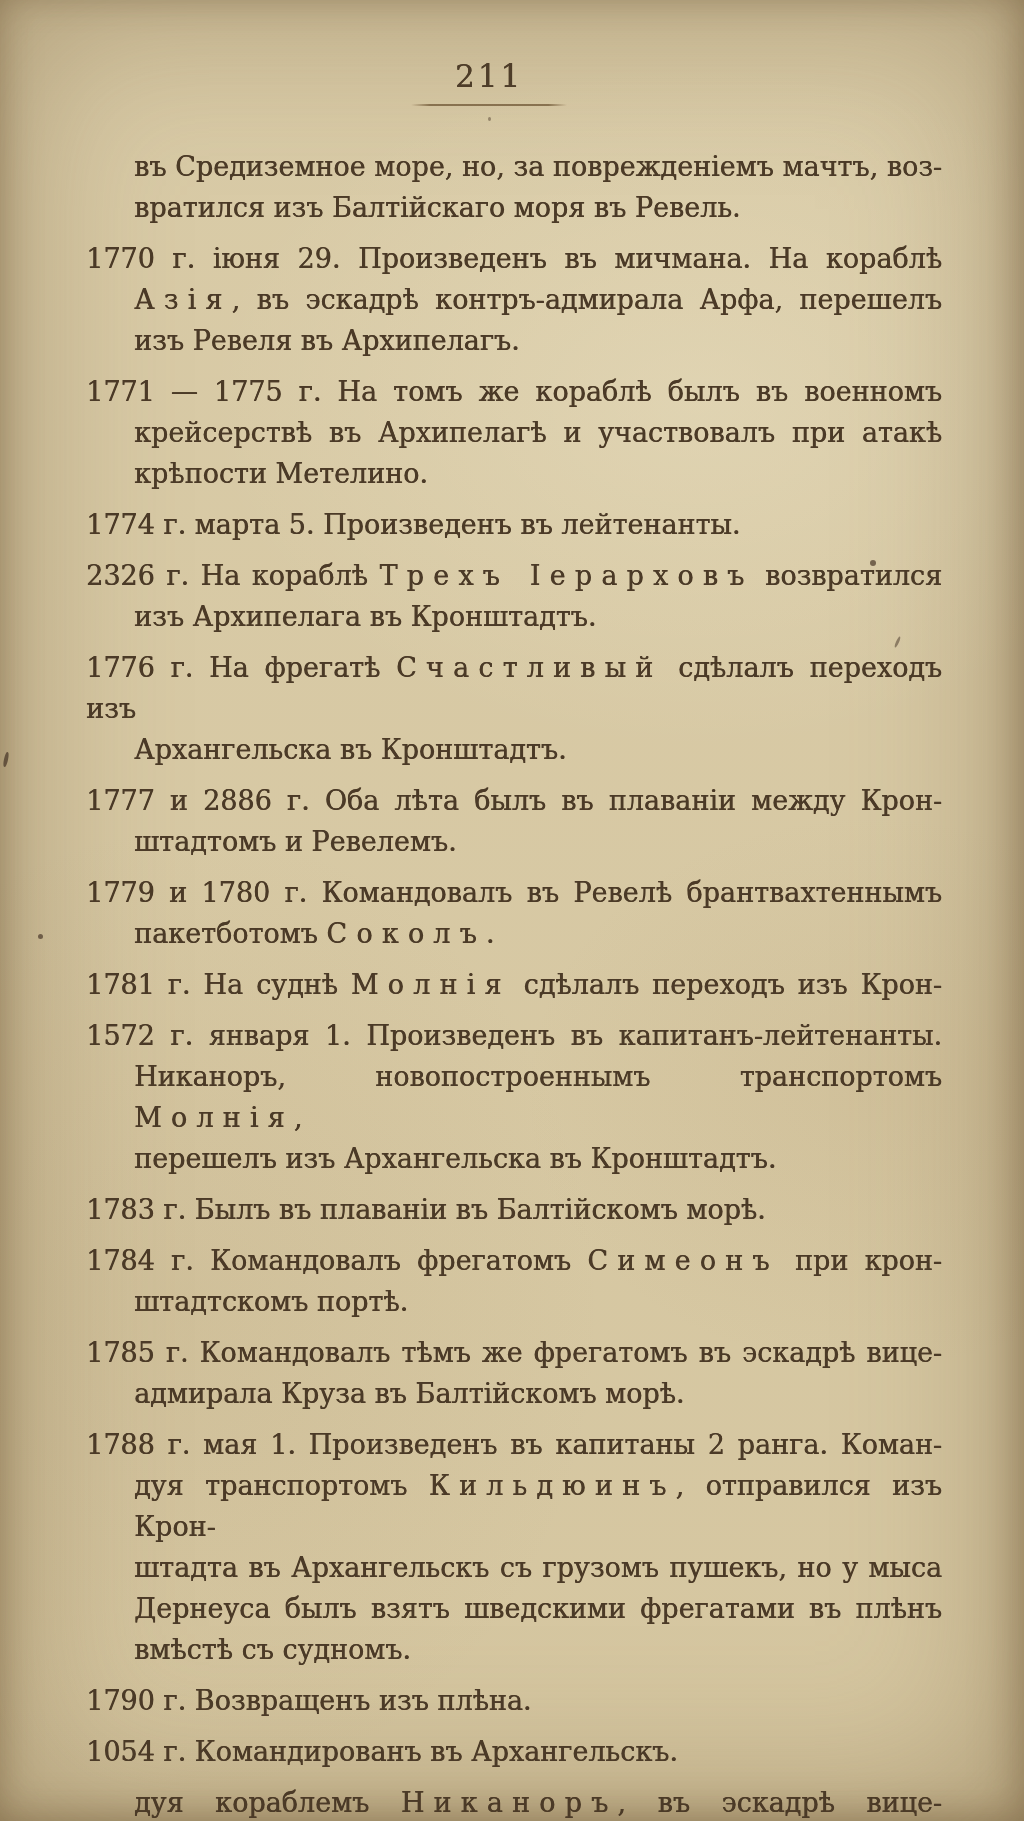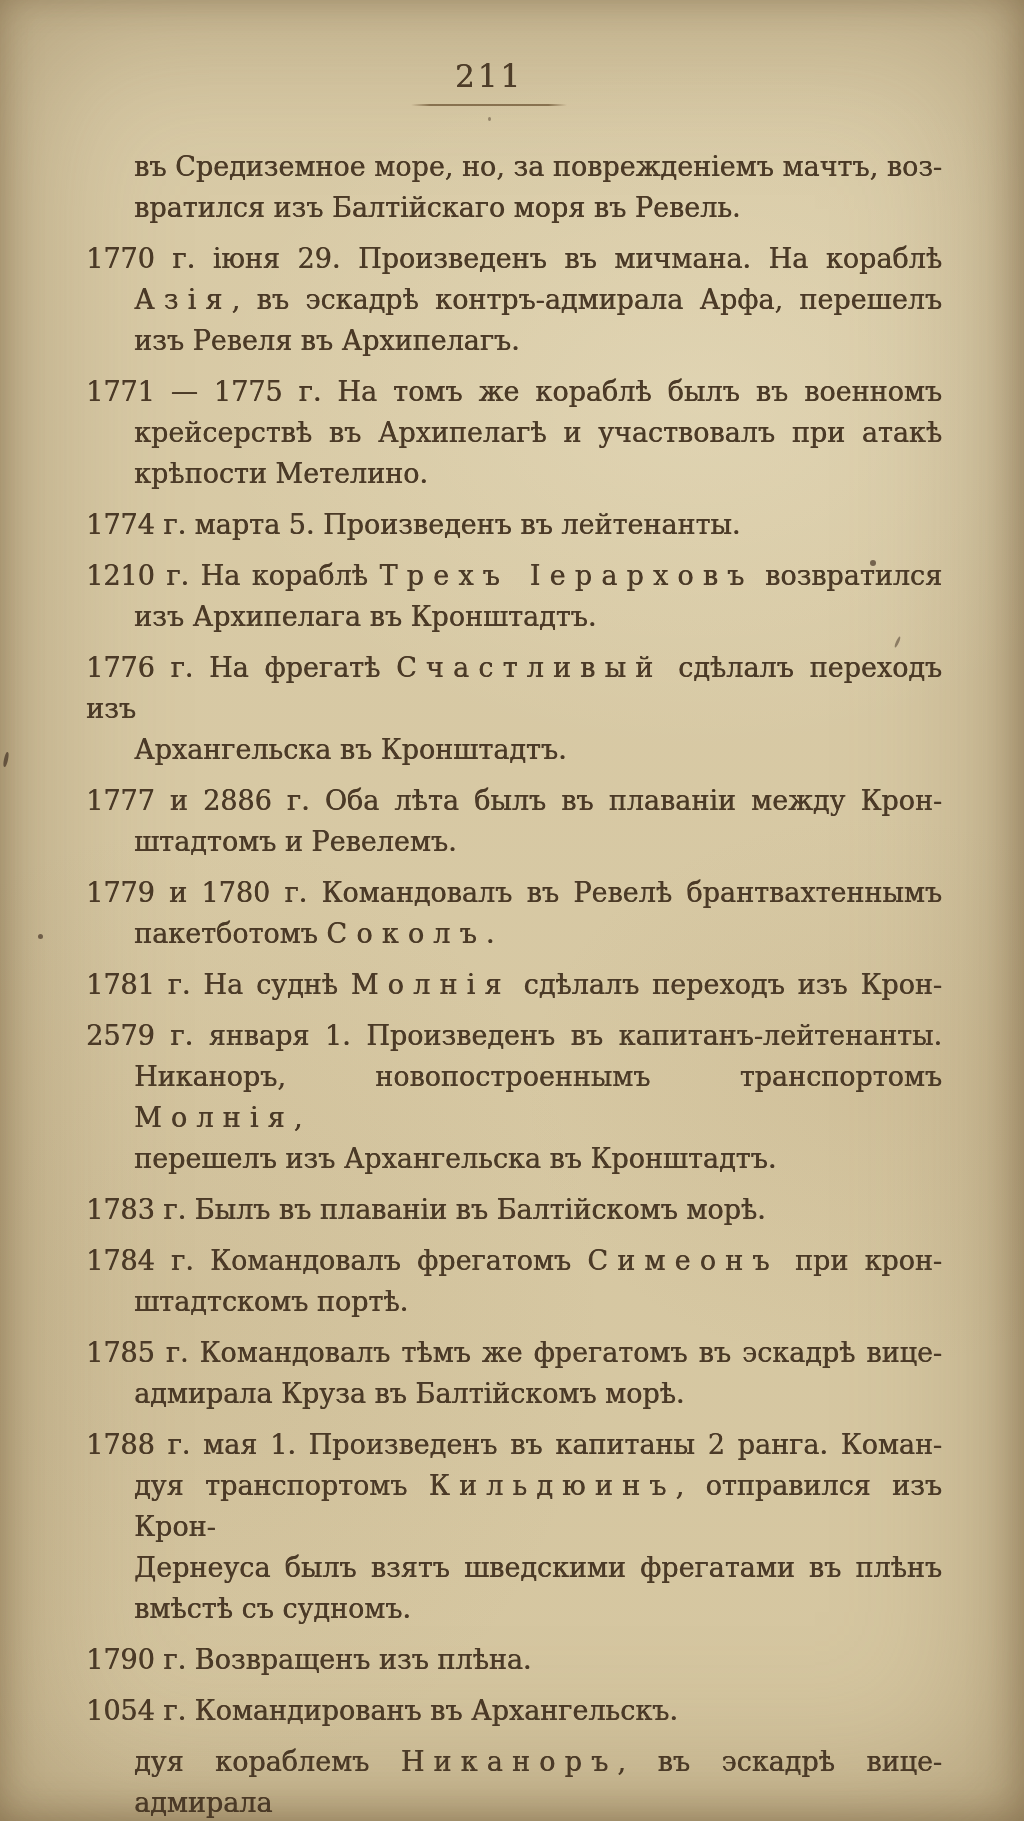--- a/index.html
+++ b/index.html
@@ -94,57 +94,58 @@
       </div>
       <div class="entry">
         <div class="line fill"><span>1771 — 1775 г. На томъ же кораблѣ былъ въ военномъ</span></div>
         <div class="line ind fill"><span>крейсерствѣ въ Архипелагѣ и участвовалъ при атакѣ</span></div>
         <div class="line ind"><span>крѣпости Метелино.</span></div>
       </div>
       <div class="entry">
         <div class="line"><span>1774 г. марта 5.  Произведенъ  въ  лейтенанты.</span></div>
       </div>
       <div class="entry">
-        <div class="line fill"><span>1210 г. На кораблѣ </span><span class="shipname">Трехъ Іерарховъ</span><span> возвратился</span></div>
+        <div class="line fill"><span>2326 г. На кораблѣ </span><span class="shipname">Трехъ Іерарховъ</span><span> возвратился</span></div>
         <div class="line ind"><span>изъ Архипелага въ Кронштадтъ.</span></div>
       </div>
       <div class="entry">
         <div class="line fill"><span>1776 г. На фрегатѣ </span><span class="shipname">Счастливый</span><span> сдѣлалъ переходъ изъ</span></div>
         <div class="line ind"><span>Архангельска въ Кронштадтъ.</span></div>
       </div>
       <div class="entry">
         <div class="line fill"><span>1777 и 2886 г. Оба лѣта былъ въ плаваніи между Крон-</span></div>
         <div class="line ind"><span>штадтомъ и Ревелемъ.</span></div>
       </div>
       <div class="entry">
         <div class="line fill"><span>1779 и 1780 г. Командовалъ въ Ревелѣ брантвахтеннымъ</span></div>
         <div class="line ind"><span>пакетботомъ </span><span class="shipname">Соколъ</span><span>.</span></div>
       </div>
       <div class="entry">
         <div class="line fill"><span>1781 г. На суднѣ </span><span class="shipname">Молнія</span><span> сдѣлалъ переходъ изъ Крон-</span></div>
       </div>
       <div class="entry">
-        <div class="line fill"><span>2579 г. января 1.  Произведенъ  въ  капитанъ-лейтенанты.</span></div>
+        <div class="line fill"><span>1572 г. января 1.  Произведенъ  въ  капитанъ-лейтенанты.</span></div>
         <div class="line ind fill"><span>Никаноръ, новопостроеннымъ транспортомъ </span><span class="shipname">Молнія</span><span>,</span></div>
         <div class="line ind"><span>перешелъ изъ Архангельска въ Кронштадтъ.</span></div>
       </div>
       <div class="entry">
         <div class="line"><span>1783 г. Былъ въ плаваніи  въ  Балтійскомъ  морѣ.</span></div>
       </div>
       <div class="entry">
         <div class="line fill"><span>1784 г. Командовалъ фрегатомъ </span><span class="shipname">Симеонъ</span><span> при крон-</span></div>
         <div class="line ind"><span>штадтскомъ портѣ.</span></div>
       </div>
       <div class="entry">
         <div class="line fill"><span>1785 г. Командовалъ тѣмъ же фрегатомъ въ эскадрѣ вице-</span></div>
         <div class="line ind"><span>адмирала Круза въ Балтійскомъ морѣ.</span></div>
       </div>
       <div class="entry">
         <div class="line fill"><span>1788 г. мая 1. Произведенъ въ капитаны 2 ранга. Коман-</span></div>
         <div class="line ind fill"><span>дуя транспортомъ </span><span class="shipname">Кильдюинъ</span><span>, отправился изъ Крон-</span></div>
+        <div class="line ind fill"><span>штадта въ Архангельскъ съ грузомъ пушекъ, но у мыса</span></div>
         <div class="line ind fill"><span>Дернеуса былъ взятъ шведскими фрегатами въ плѣнъ</span></div>
         <div class="line ind"><span>вмѣстѣ съ судномъ.</span></div>
       </div>
       <div class="entry">
         <div class="line"><span>1790 г. Возвращенъ изъ плѣна.</span></div>
       </div>
       <div class="entry">
         <div class="line"><span>1054 г. Командированъ въ Архангельскъ.</span></div>
       </div>
       <div class="entry">

